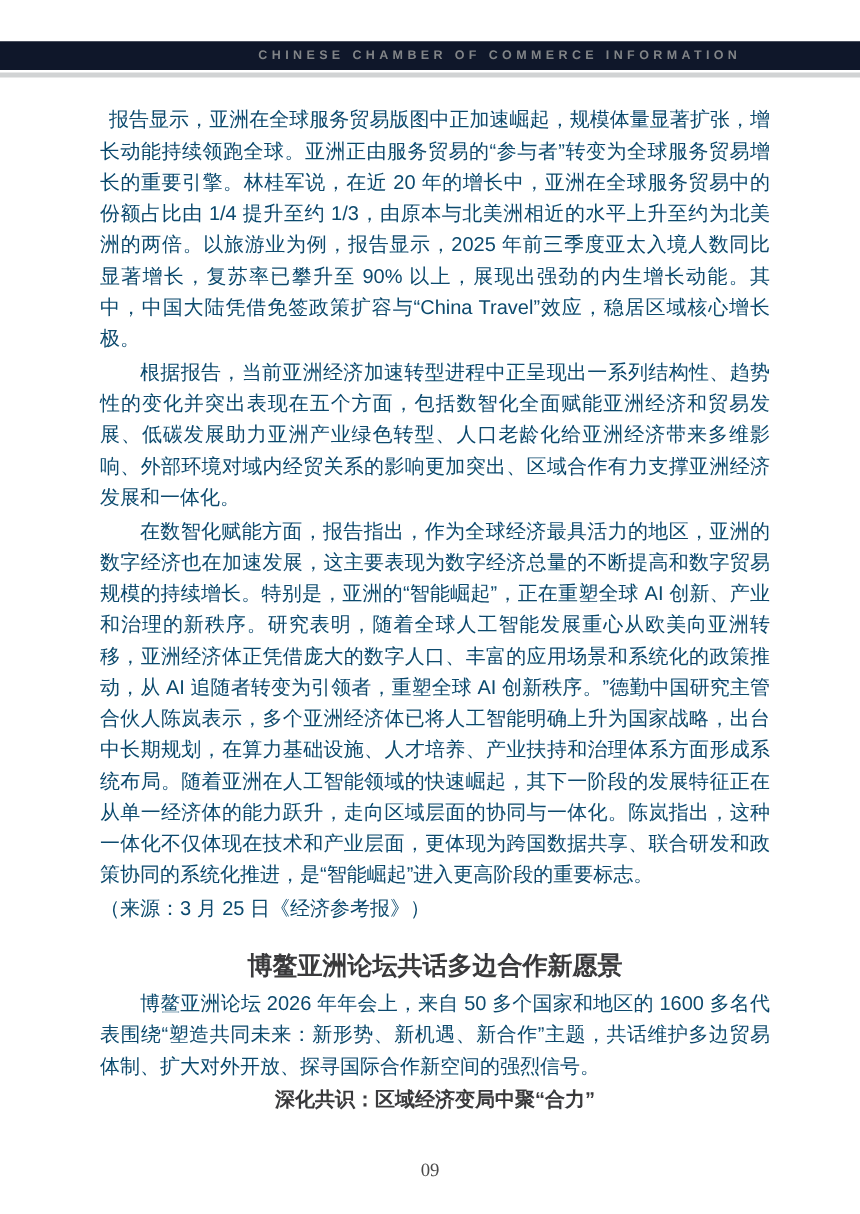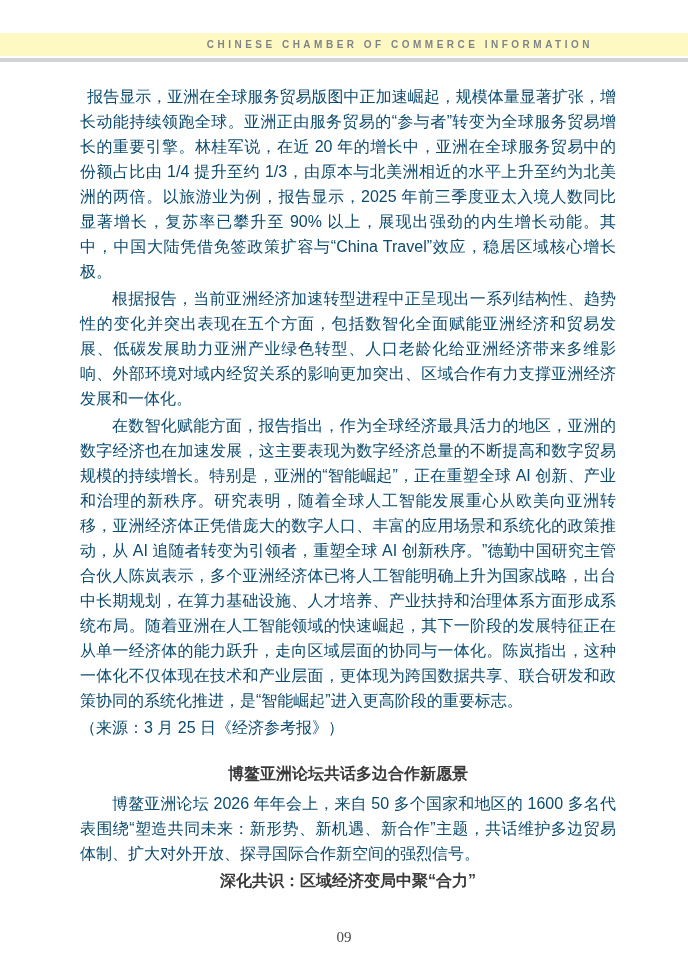--- a/index.html
+++ b/index.html
@@ -14,21 +14,21 @@
     overflow: hidden;
     font-family: "Liberation Sans", sans-serif;
   }
   
   .band-thick {
     position: absolute;
     left: 0;
     top: 33px;
     width: 688px;
     height: 23px;
-    background: #fef9c3;
+    background: #0f172a;
   }
   .band-text {
     position: absolute;
     right: 95px;
     top: 0;
     height: 23px;
     line-height: 23px;
     font-size: 10px;
     font-weight: bold;
     letter-spacing: 3.5px;
@@ -60,21 +60,21 @@
   p.indent-sm { text-indent: 0.45em; }
   p.indent    { text-indent: 2em; }
   p.source-line {
     text-indent: 0;
   }
   
   .article-title {
     margin: 18px 0 0 0;
     height: 31px;
     line-height: 31px;
-    font-size: 16px;
+    font-size: 20px;
     font-weight: bold;
     text-align: center;
     color: #3a3a3c;
   }
   .sub-heading {
     margin: 0;
     font-size: 16px;
     line-height: 25px;
     font-weight: bold;
     text-align: center;

